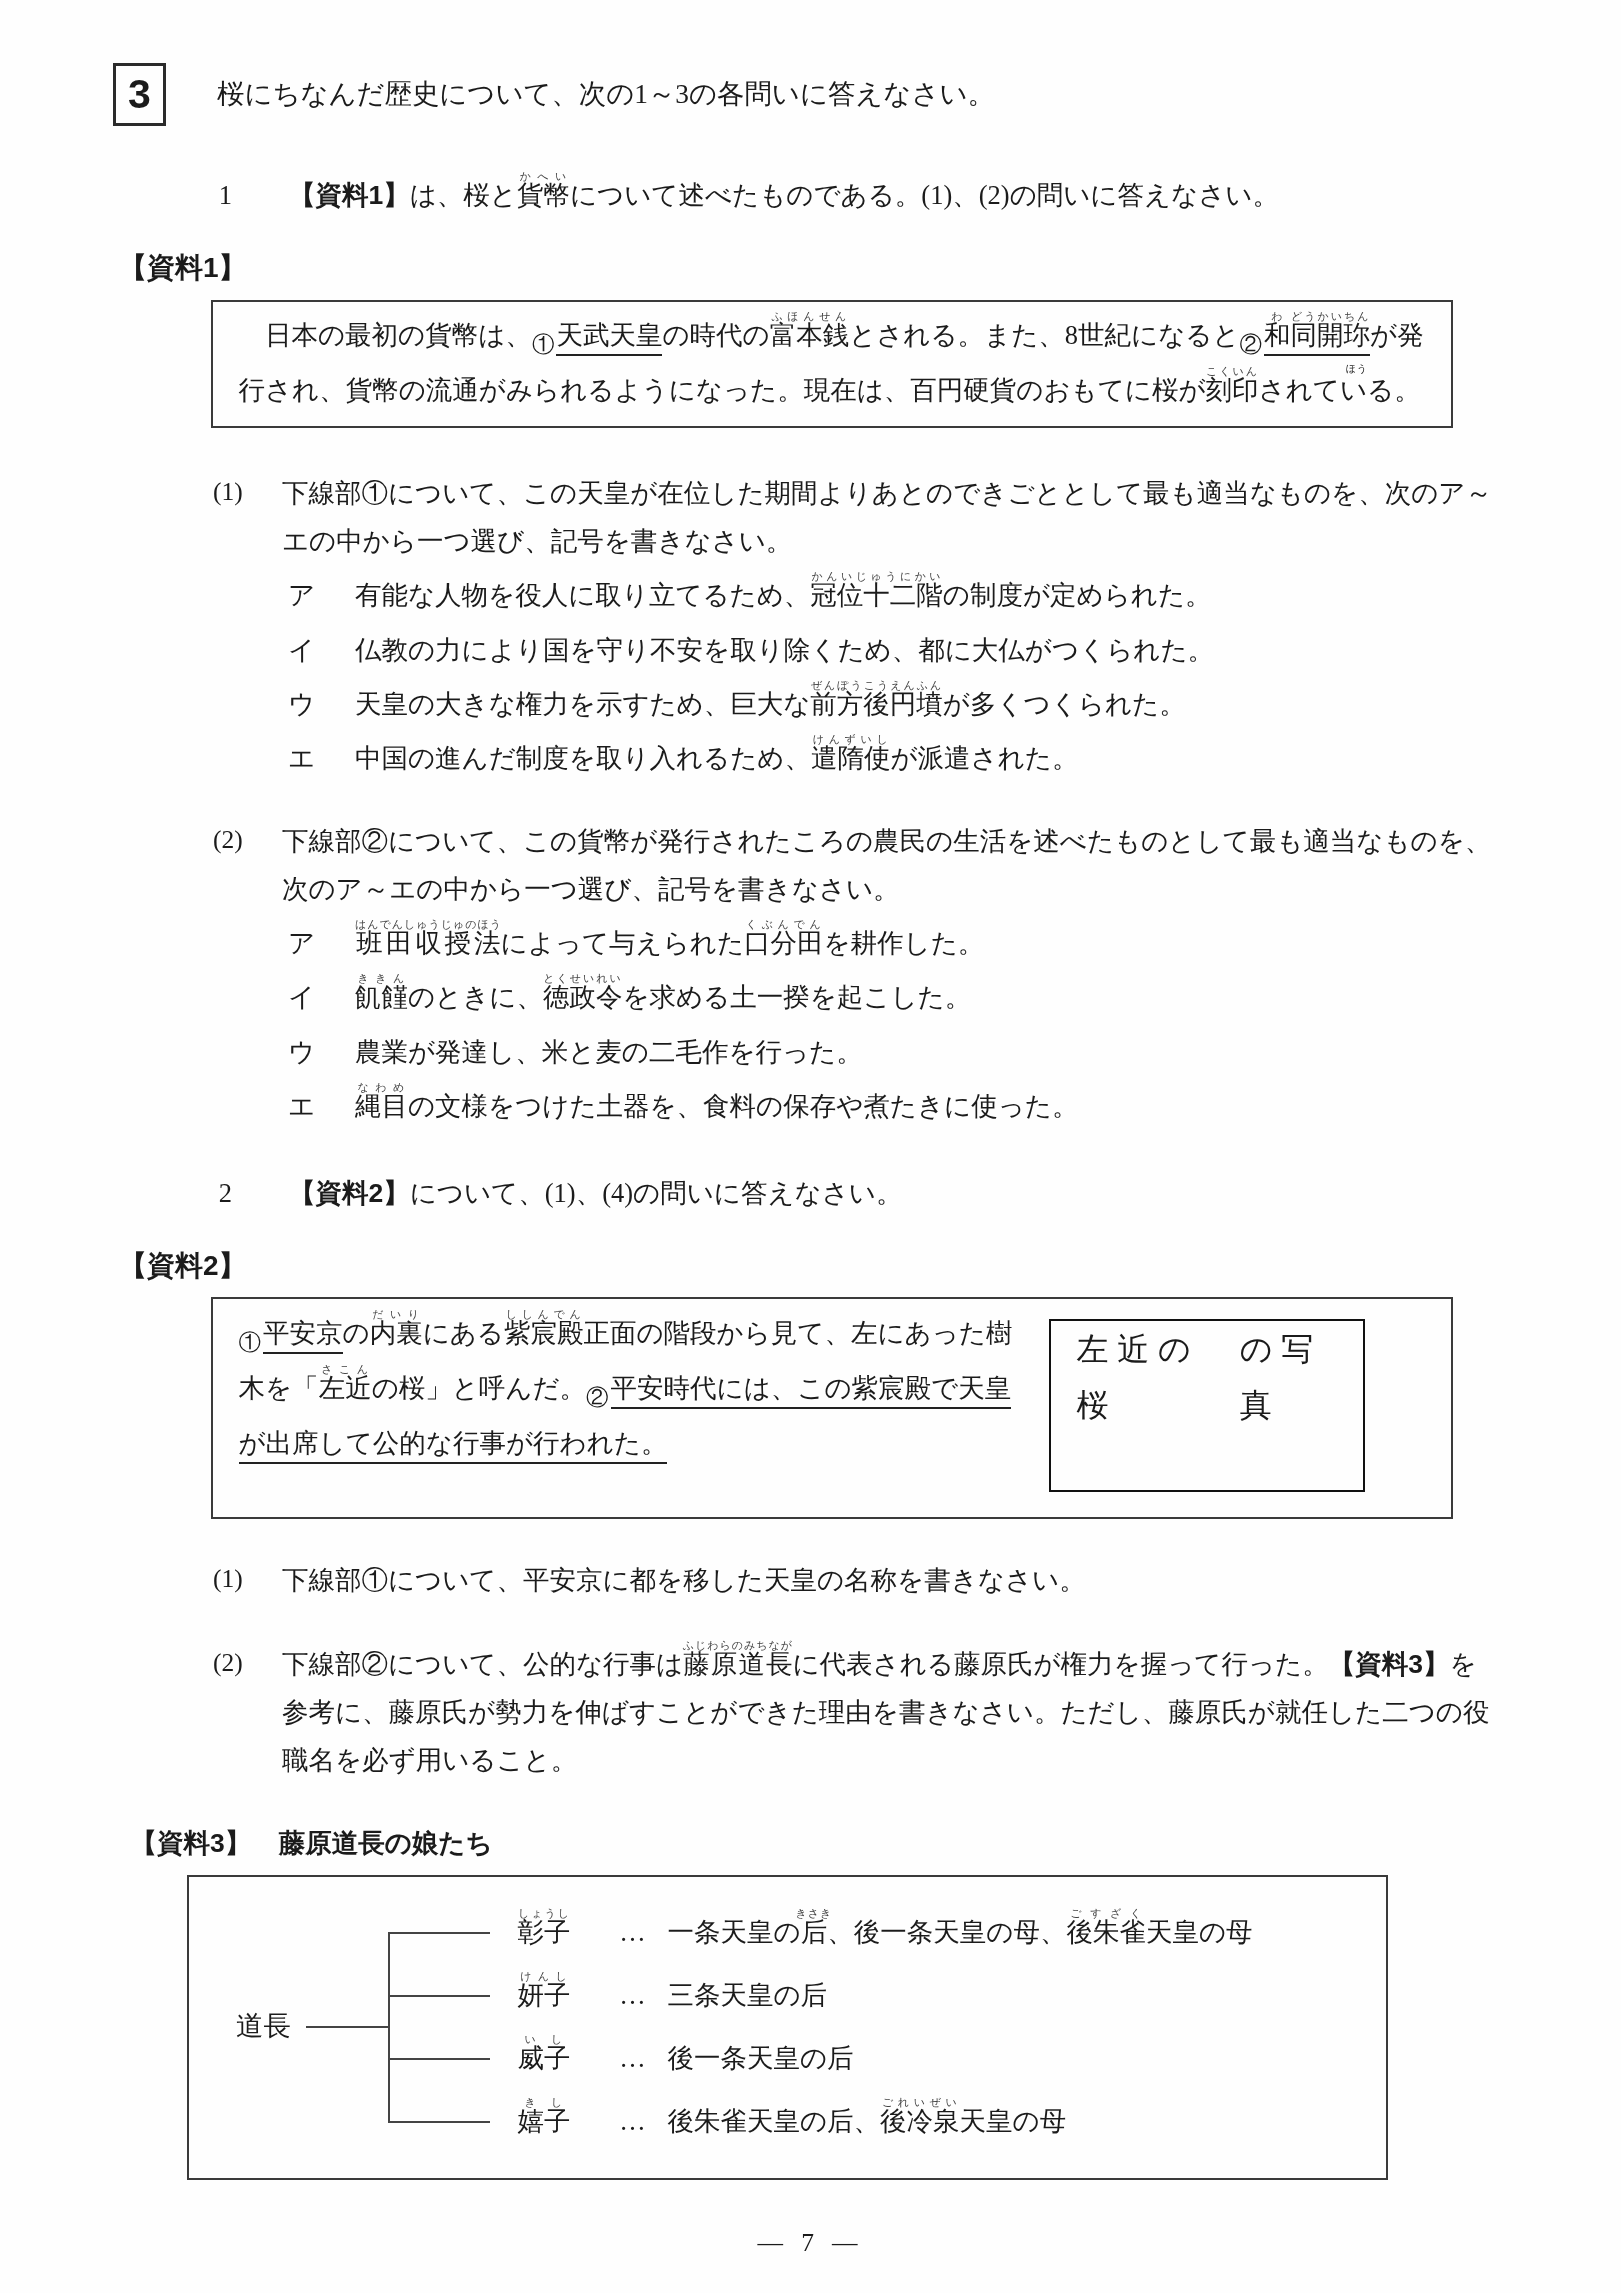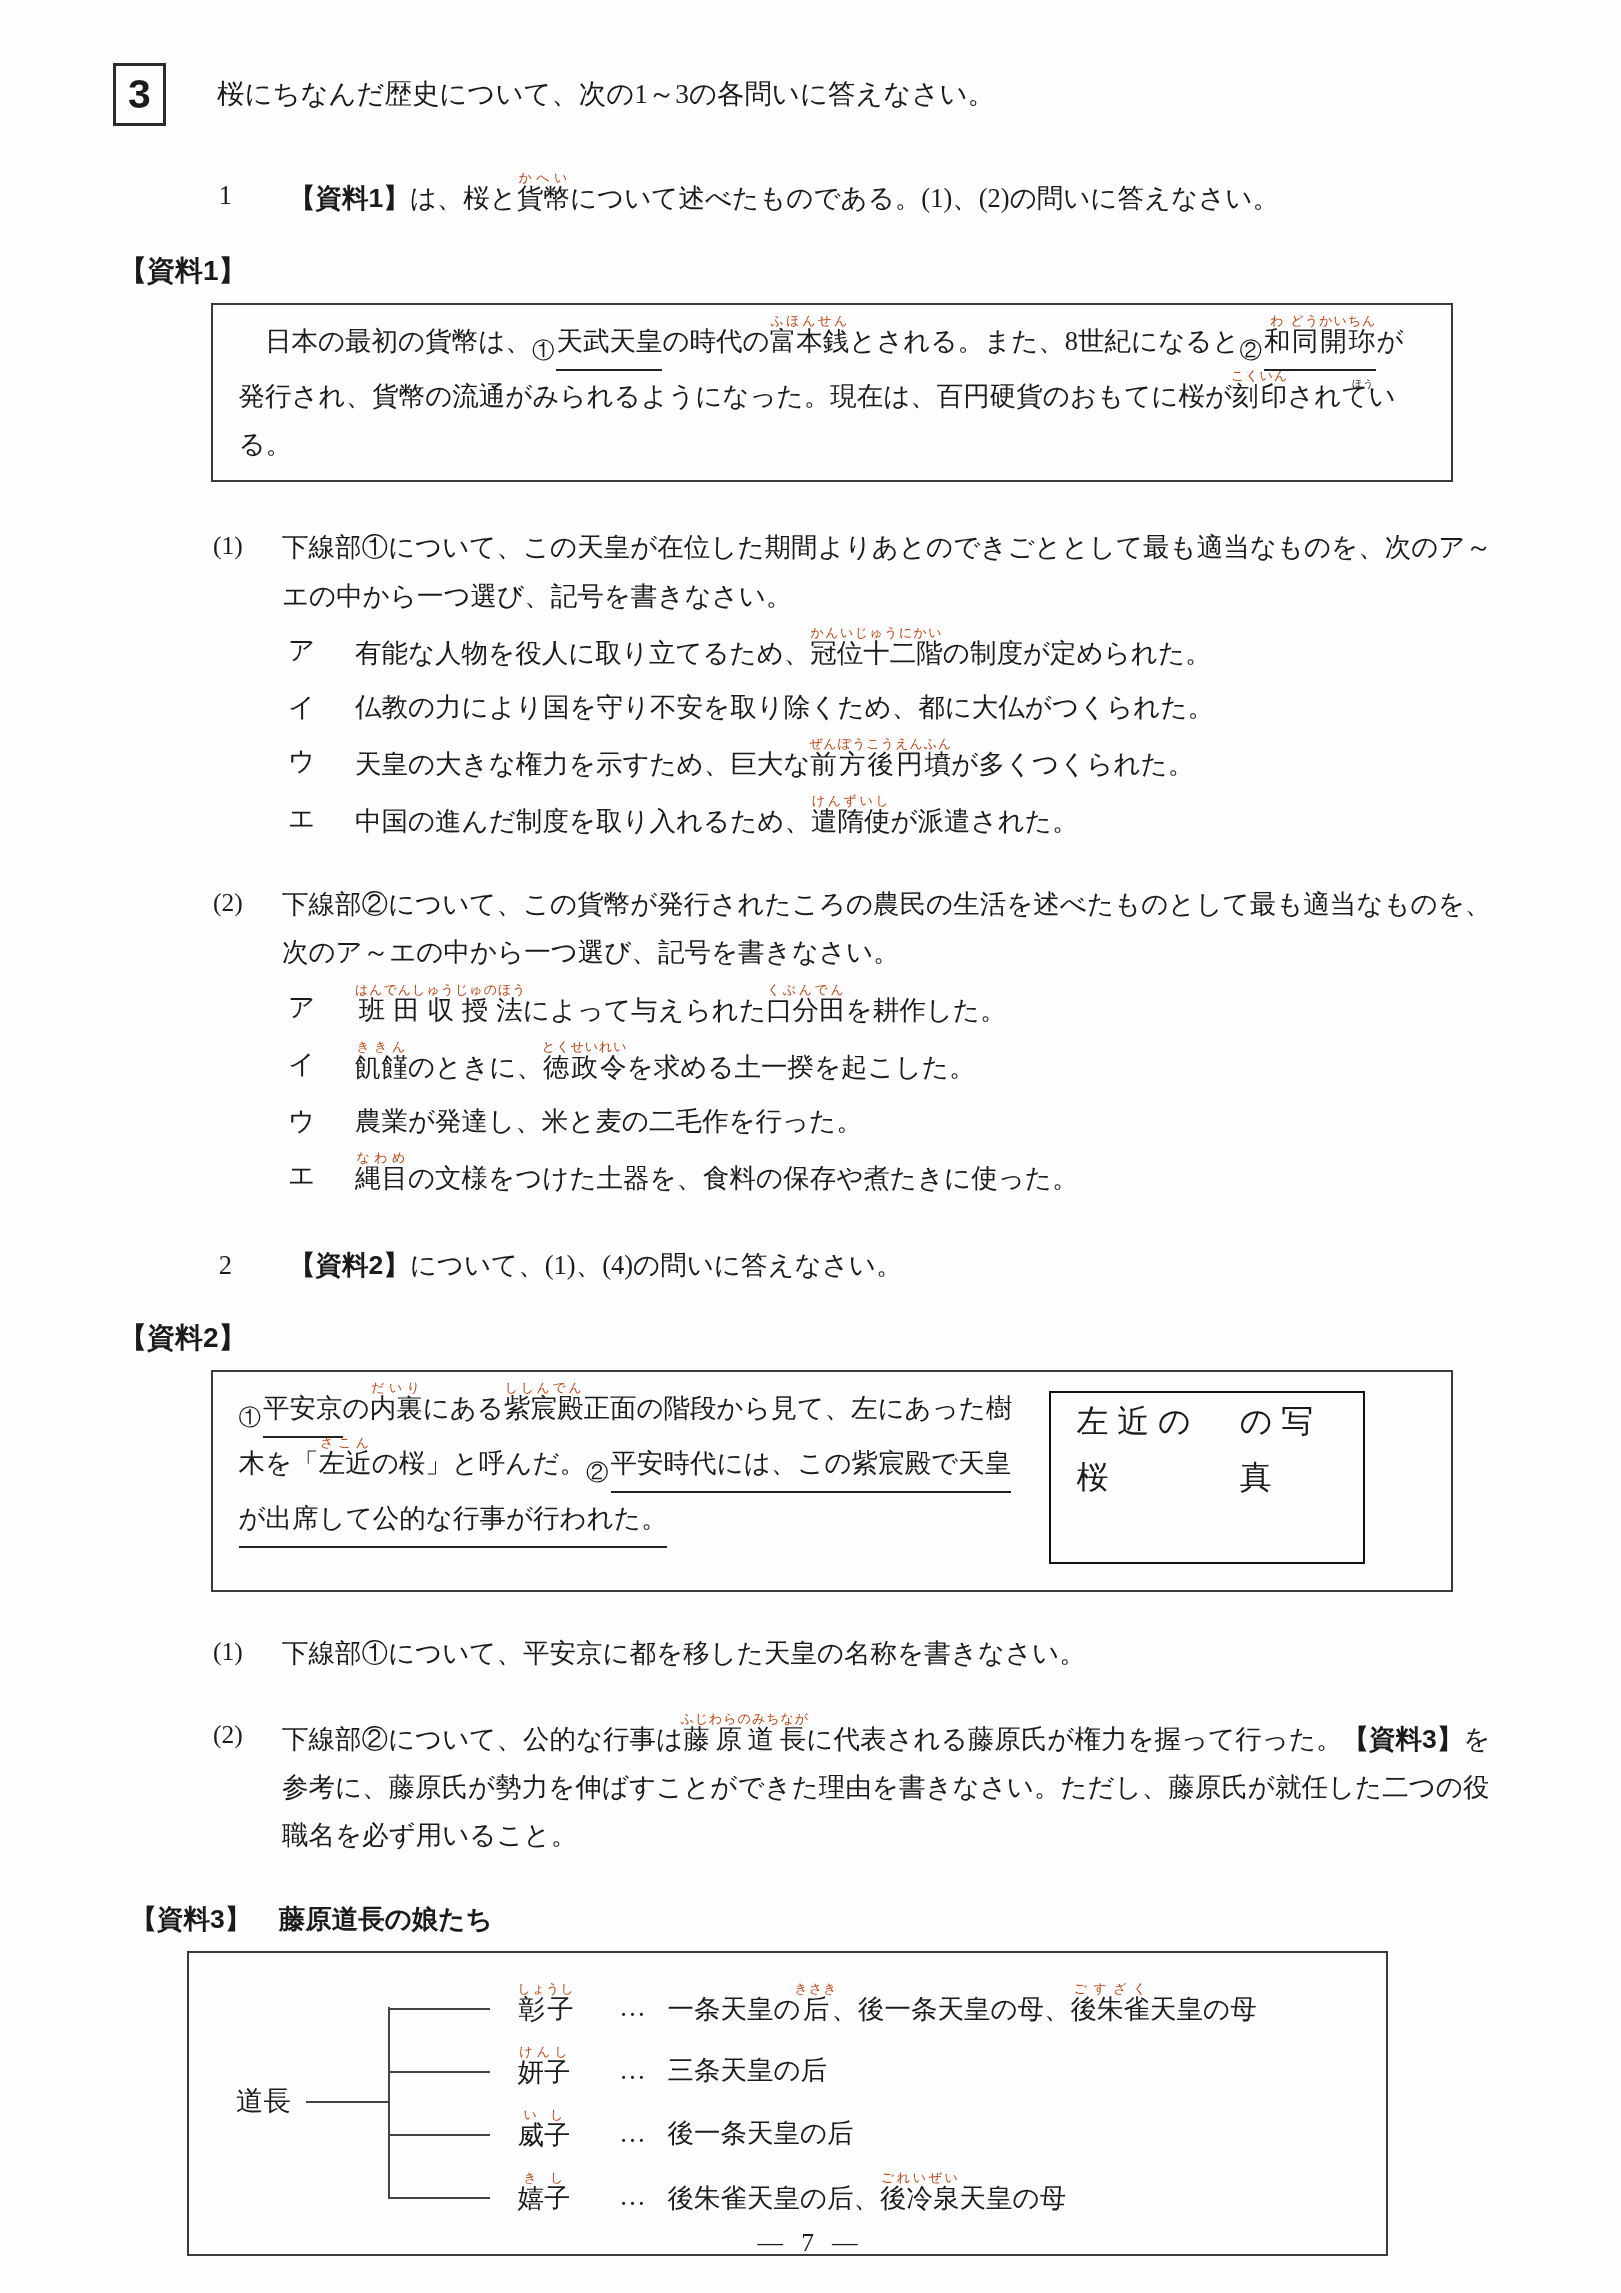--- a/index.html
+++ b/index.html
@@ -40,22 +40,22 @@
 
   .sbox {
     border: 2px solid #3a3a3a;
     margin-right: 41px;
     padding: 9.8px 25.5px 11.8px 25.5px;
     box-sizing: border-box;
   }
   .sbox.s1 { margin-bottom: 41px; }
   .sbox.s2 { margin-bottom: 37px; overflow: hidden; min-height: 222px; }
 
-  ruby rt { font-size: 13px; letter-spacing: 1px; color:#c2410c; }
-  .ul { border-bottom: 2.9px solid #222; padding-bottom: 13px; }
+  ruby rt { font-size: 11px; letter-spacing: 1px; color:#404040; }
+  .ul { border-bottom: 2.9px solid #222; padding-bottom: 4px; }
   .circ { font-size: 22.5px; vertical-align: -7.8px; margin-right: 2px; }
   .has-under { position: relative; }
   .under-note { position:absolute; right: 2px; bottom: -23.5px; font-size: 10px; letter-spacing:1px; color:#222; }
 
   .q-row { display:flex; margin-bottom: 35px; }
   .q-marker { width: 69px; flex:none; padding-left: 2px; font-size: 25.5px; }
   .q-body { flex: 1; }
   .opts { margin-top: 3.9px; }
   .opt-row { display:flex; margin-top: 5.9px; }
   .opt-letter { width: 67px; flex:none; padding-left: 5.9px; }

